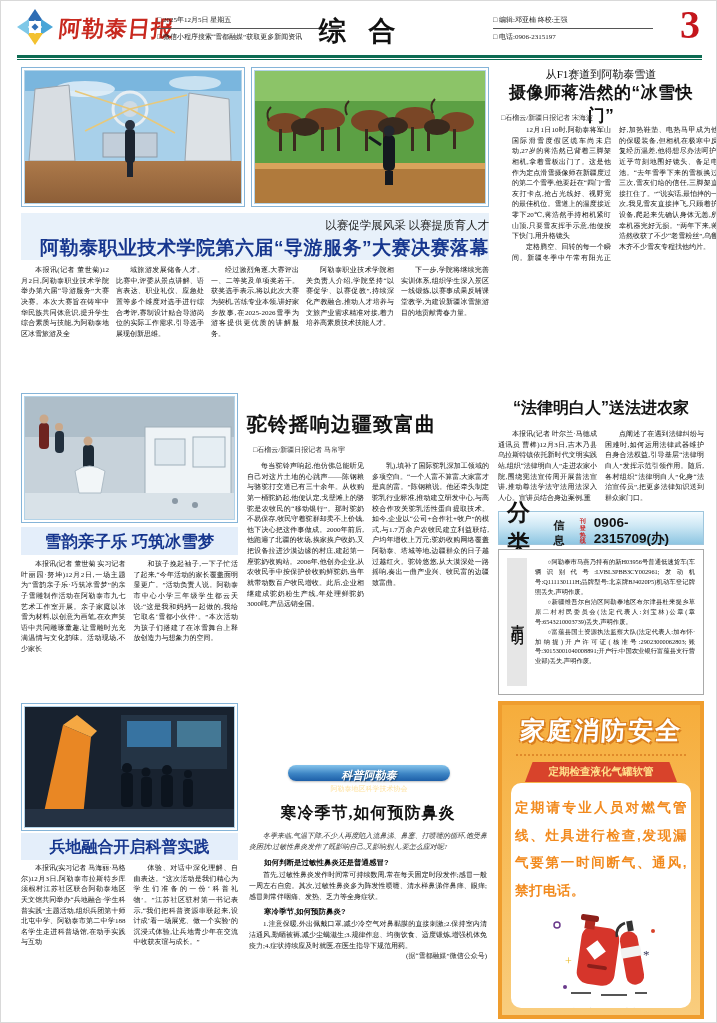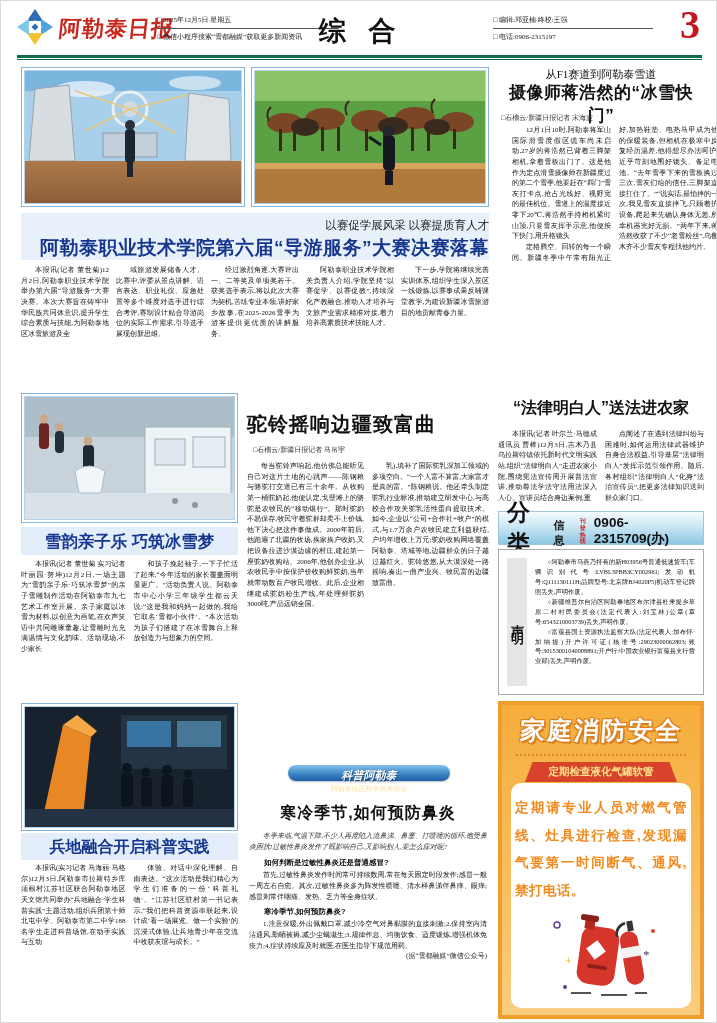--- a/index.html
+++ b/index.html
@@ -44,21 +44,21 @@
   .camel-t1{left:246px;top:394px;width:242px;text-align:center;font-size:13.5px;}
   .camel-t2{left:246px;top:410px;width:242px;text-align:left;font-size:20px;letter-spacing:1px;}
   .camel-byline{left:252px;top:444px;width:236px;}
   .health-banner{left:287px;top:764px;width:162px;height:16px;border-radius:8px;
                  background:linear-gradient(180deg,#85c4ec 0%,#3c84c4 55%,#1d5fa8 100%);
                  text-align:center;color:#fff;box-shadow:0 1px 2px rgba(0,0,0,.25);}
   .health-banner .t1{font-size:11px;font-weight:bold;font-style:italic;padding-top:3px;
                      text-shadow:1px 1px 1px rgba(0,0,0,.4);}
   .health-banner .t2{font-size:7px;color:#ffe2a0;margin-top:1px;}
   .health-hl{left:246px;top:802px;width:242px;text-align:center;font-size:16px;font-weight:bold;
-             font-family:Liberation Sans, sans-serif;letter-spacing:1px;}
+             font-family:Liberation Serif, serif;letter-spacing:1px;}
   .health-flow{left:248px;top:830px;width:238px;height:180px;overflow:hidden;}
   .health-intro{font-size:7px;font-style:italic;color:#333;line-height:1.6;text-align:justify;
                 text-indent:2em;margin:0 0 5px;}
   .health-q{font-size:7.5px;font-weight:bold;font-family:"Liberation Sans",sans-serif;
             margin:4px 0 2px;text-indent:2em;}
   .health-a{font-size:7px;line-height:1.55;text-align:justify;text-indent:2em;margin:0;}
   .health-credit{font-size:7px;text-align:right;color:#222;}
   
   .cam-kicker{left:497px;top:66px;width:206px;text-align:center;font-size:11px;}
   .cam-hl{left:497px;top:80px;width:206px;text-align:center;font-size:17px;letter-spacing:0.5px;}

